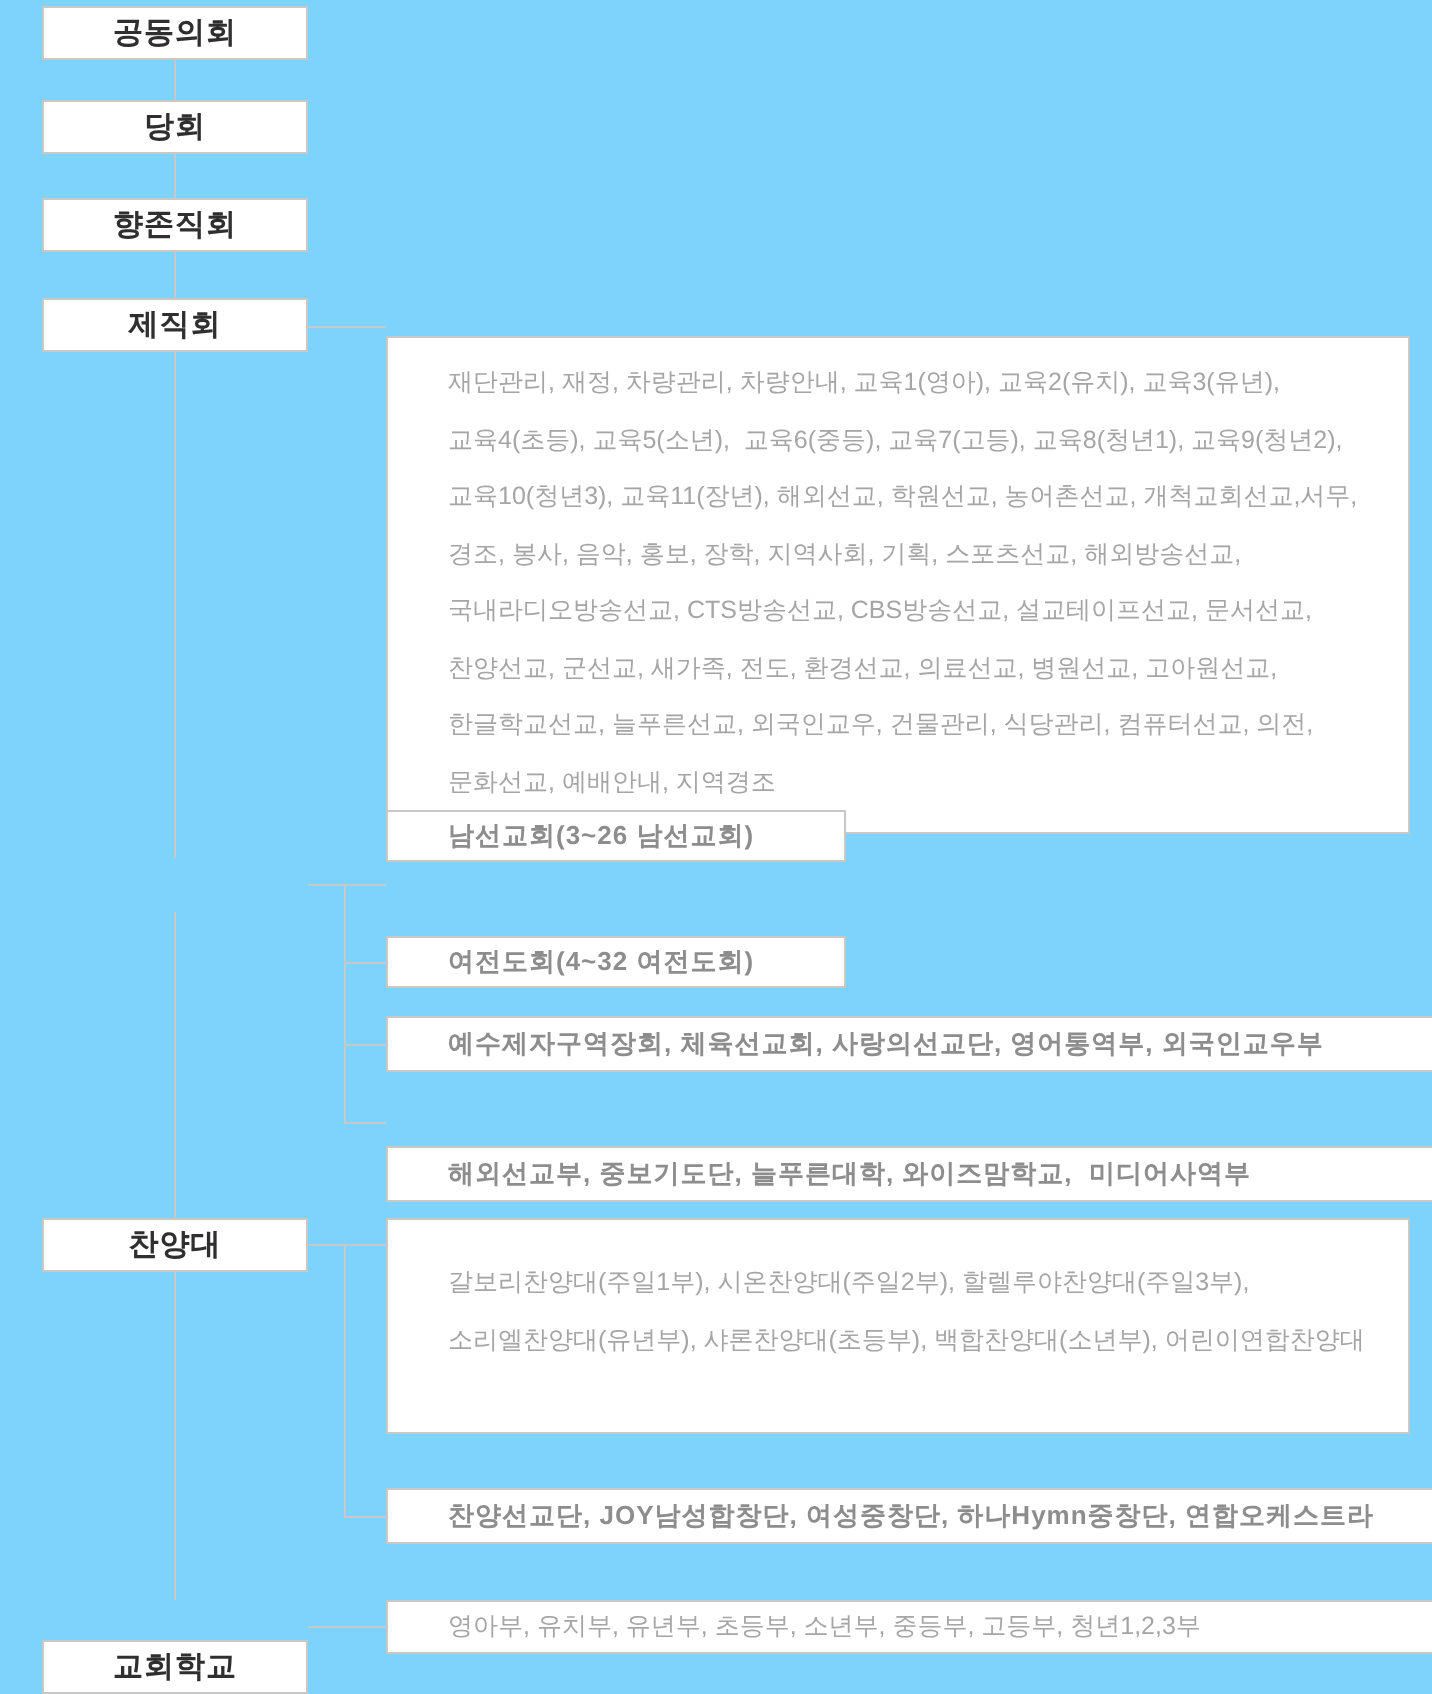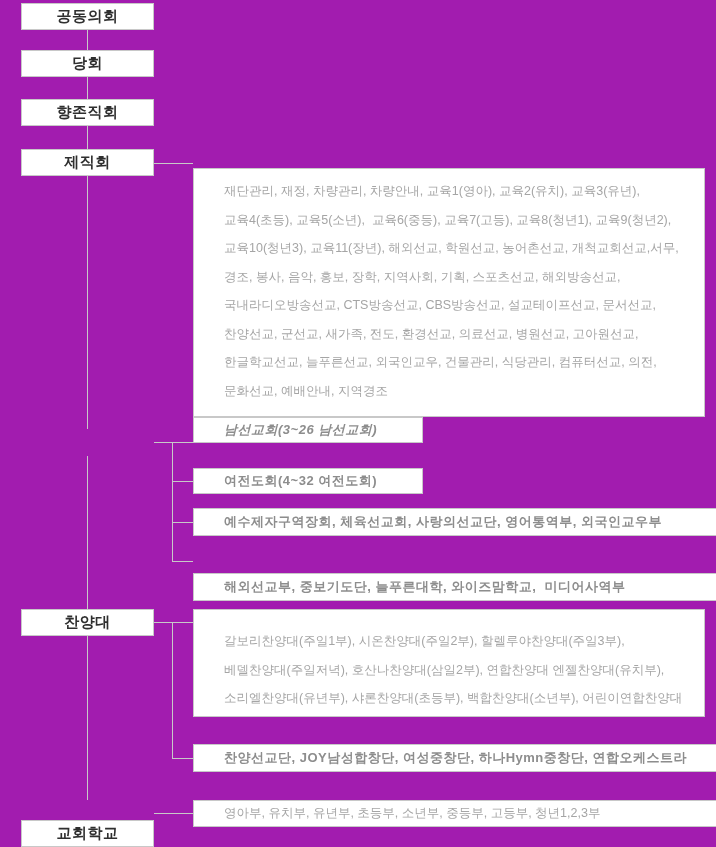--- a/index.html
+++ b/index.html
@@ -4,21 +4,21 @@
 <style>
   * { margin: 0; padding: 0; box-sizing: border-box; }
   html, body { background: #ffffff; }
   body {
     font-family: "Liberation Sans", "DejaVu Sans", sans-serif;
   }
   .canvas {
     position: relative;
     width: 716px;
     height: 847px;
-    background: #a21caf;
+    background: #7dd3fc;
     overflow: hidden;
   }
   
   .lbox {
     position: absolute;
     left: 21px;
     width: 133px;
     height: 27px;
     border: 1px solid #c8c8c8;
     background: #ffffff;
@@ -110,28 +110,27 @@
     <div class="panel-line">재단관리, 재정, 차량관리, 차량안내, 교육1(영아), 교육2(유치), 교육3(유년),</div>
     <div class="panel-line">교육4(초등), 교육5(소년),  교육6(중등), 교육7(고등), 교육8(청년1), 교육9(청년2),</div>
     <div class="panel-line">교육10(청년3), 교육11(장년), 해외선교, 학원선교, 농어촌선교, 개척교회선교,서무,</div>
     <div class="panel-line">경조, 봉사, 음악, 홍보, 장학, 지역사회, 기획, 스포츠선교, 해외방송선교,</div>
     <div class="panel-line">국내라디오방송선교, CTS방송선교, CBS방송선교, 설교테이프선교, 문서선교,</div>
     <div class="panel-line">찬양선교, 군선교, 새가족, 전도, 환경선교, 의료선교, 병원선교, 고아원선교,</div>
     <div class="panel-line">한글학교선교, 늘푸른선교, 외국인교우, 건물관리, 식당관리, 컴퓨터선교, 의전,</div>
     <div class="panel-line">문화선교, 예배안내, 지역경조</div>
   </div>
 
-  <div class="rowbox narrow txt-bold" style="top:417px; height:26px;font-style:italic;">남선교회(3~26 남선교회)</div>
+  <div class="rowbox narrow txt-bold" style="top:405px; height:26px;">남선교회(3~26 남선교회)</div>
   <div class="rowbox narrow txt-bold" style="top:468px; height:26px;">여전도회(4~32 여전도회)</div>
   <div class="rowbox wide txt-bold" style="top:508px; height:28px;">예수제자구역장회, 체육선교회, 사랑의선교단, 영어통역부, 외국인교우부</div>
   <div class="rowbox wide txt-bold" style="top:573px; height:28px;">해외선교부, 중보기도단, 늘푸른대학, 와이즈맘학교,  미디어사역부</div>
 
   <div class="panel" style="top:609px; height:108px; padding-top:17px;">
     <div class="panel-line">갈보리찬양대(주일1부), 시온찬양대(주일2부), 할렐루야찬양대(주일3부),</div>
-    <div class="panel-line">베델찬양대(주일저녁), 호산나찬양대(삼일2부), 연합찬양대 엔젤찬양대(유치부),</div>
     <div class="panel-line">소리엘찬양대(유년부), 샤론찬양대(초등부), 백합찬양대(소년부), 어린이연합찬양대</div>
   </div>
 
   <div class="rowbox wide txt-bold" style="top:744px; height:28px;">찬양선교단, JOY남성합창단, 여성중창단, 하나Hymn중창단, 연합오케스트라</div>
 
   <div class="rowbox wide txt-reg" style="top:800px; height:27px;">영아부, 유치부, 유년부, 초등부, 소년부, 중등부, 고등부, 청년1,2,3부</div>
 
 </div>
 
 </body></html>

